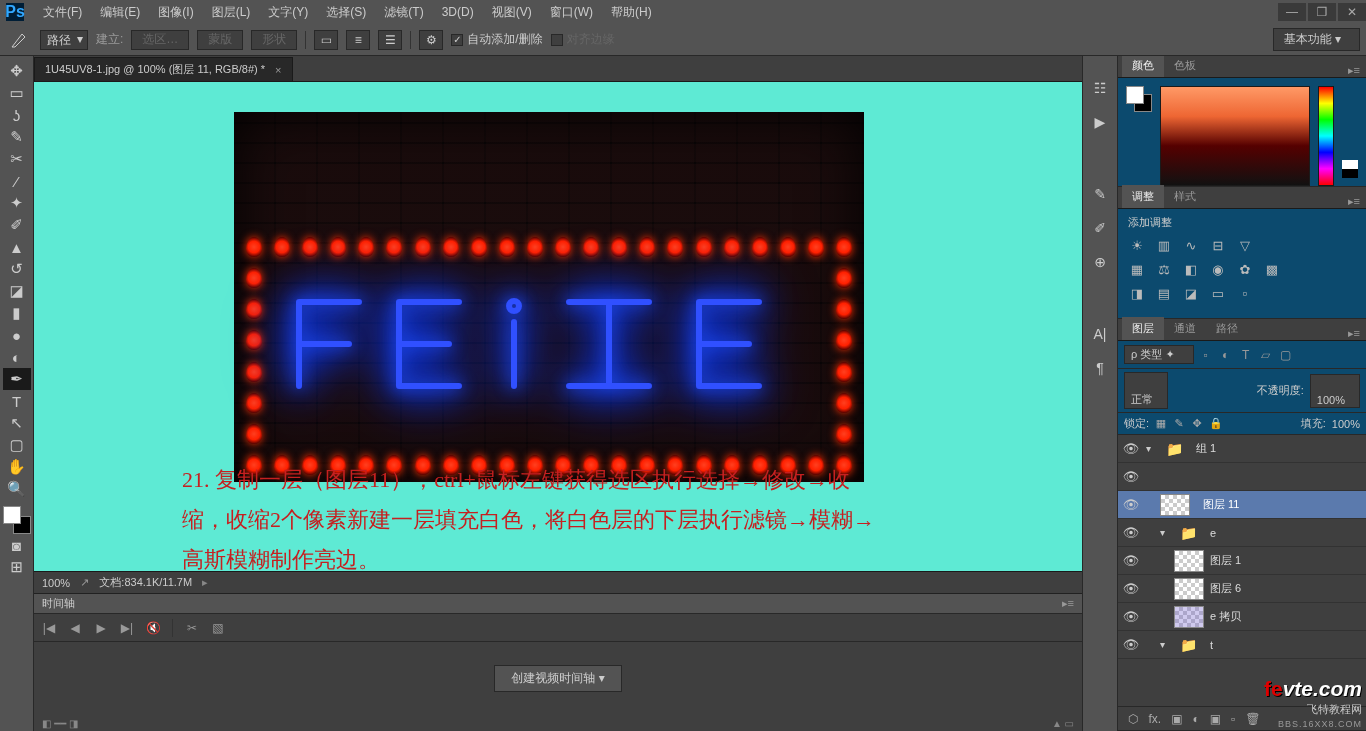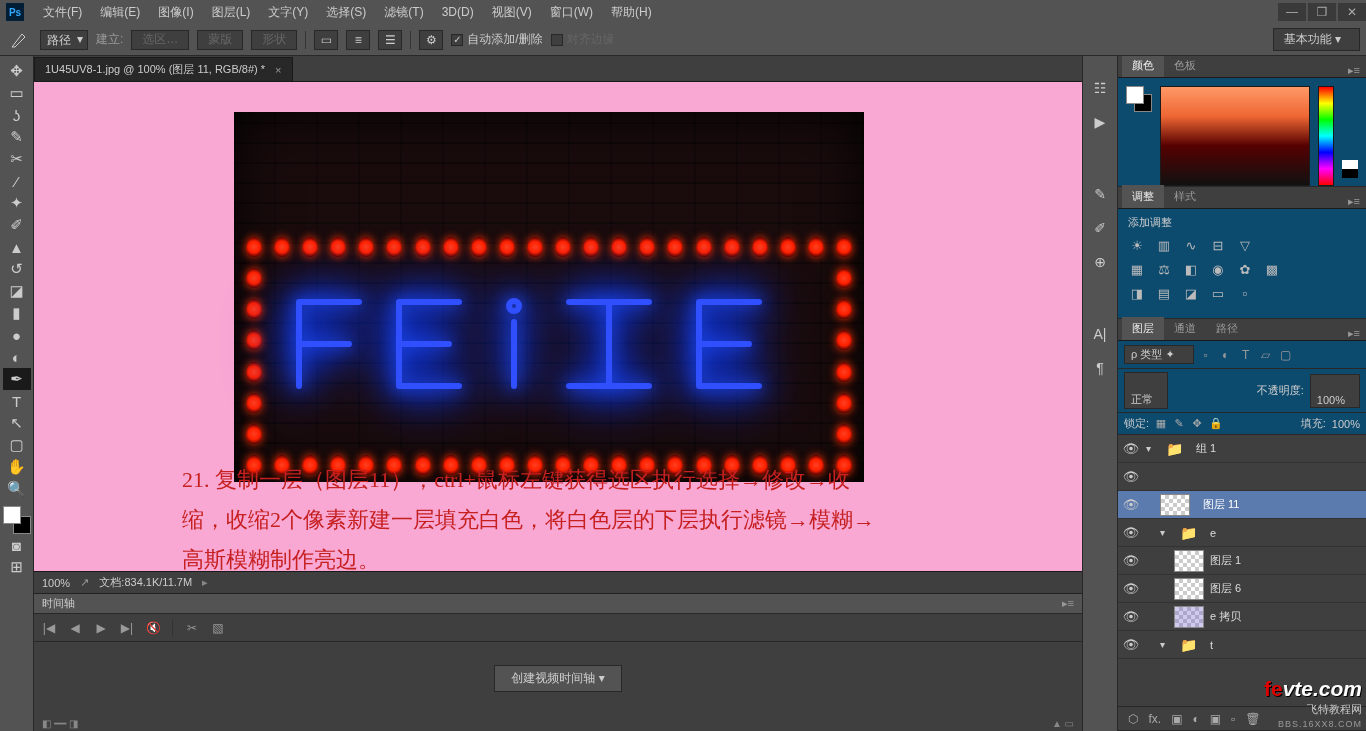--- a/index.html
+++ b/index.html
@@ -1,38 +1,38 @@
 <!DOCTYPE html>
 <html><head>
 <meta charset="utf-8">
 <style>
 * { margin: 0; padding: 0; box-sizing: border-box; font-family: "Microsoft YaHei", sans-serif; -webkit-user-select: none; user-select: none; }
 body { background: #535353; width: 1366px; height: 731px; overflow: hidden; display: flex; flex-direction: column; }
 .menubar { background: #535353; height: 24px; display: flex; align-items: center; padding-left: 6px; color: #ccc; font-size: 12px; }
-.menubar .ps-icon { width: 18px; height: 18px; background: #001e36; color: #31a8ff; font-weight: bold; display: flex; align-items: center; justify-content: center; font-size: 10px; margin-right: 10px; }
+.menubar .ps-icon { width: 18px; height: 18px; background: #001e36; color: #31a8ff; font-weight: bold; display: flex; align-items: center; justify-content: center; font-size: 16px; margin-right: 10px; }
 .menubar .menu-item { padding: 10px 9px; cursor: pointer; line-height: 24px; }
 .menubar .window-controls { margin-left: auto; display: flex; }
 .menubar .window-controls span { width: 28px; height: 18px; background: #3a3a3a; margin-left: 2px; display:flex;align-items:center;justify-content:center;color:#aaa;font-size:12px; }
 .optionsbar { background: #535353; height: 32px; border-bottom: 1px solid #282828; display: flex; align-items: center; padding: 0 6px; color: #ccc; font-size: 12px; gap: 8px; }
 .tool-icon-small { width: 26px; height: 26px; display:flex;align-items:center;justify-content:center; }
 .opt-select { background: #3f3f3f; border: 1px solid #282828; color: #ccc; padding: 1px 16px 1px 6px; font-size: 12px; height:20px; position:relative; }
 .opt-label { color: #999; }
 .opt-btn { background: #3f3f3f; border: 1px solid #282828; padding: 2px 10px; color: #666; font-size: 12px; height:20px;display:flex;align-items:center; }
 .opt-iconbtn { width: 24px; height:20px; background:#3f3f3f; border:1px solid #282828; display:flex;align-items:center;justify-content:center; }
 .opt-check { display:flex;align-items:center;gap:4px; }
 .opt-check .cb { width:12px;height:12px;background:#3f3f3f;border:1px solid #282828;display:flex;align-items:center;justify-content:center;font-size:10px;color:#ccc; }
 .workspace-dropdown { margin-left:auto; background:#3f3f3f;border:1px solid #282828;padding:2px 18px 2px 10px;color:#ccc;font-size:12px; }
 .main-area { flex:1; display:flex; overflow:hidden; }
 .toolbox { width: 34px; background: #535353; display:flex;flex-direction:column; padding-top:4px; border-right:1px solid #282828; }
 .toolbox .tool { width:28px;height:22px;margin:0 auto;display:flex;align-items:center;justify-content:center;color:#ccc;font-size:15px;cursor:pointer; }
 .toolbox .tool.active { background:#1a1a1a; }
 .toolbox .swatches { margin-top:6px;position:relative;width:28px;height:28px;align-self:center; }
 .toolbox .swatches .fg { position:absolute;width:18px;height:18px;background:#fff;border:1px solid #888;top:0;left:0;z-index:2; }
 .toolbox .swatches .bg { position:absolute;width:18px;height:18px;background:#000;border:1px solid #888;bottom:0;right:0; }
-.canvas-zone { flex:1; display:flex; flex-direction:column; background:#f9a8d4; overflow:hidden; }
+.canvas-zone { flex:1; display:flex; flex-direction:column; background:#5eead4; overflow:hidden; }
 .doc-tabs { height: 26px; background:#3f3f3f; display:flex; align-items:flex-end; border-bottom:1px solid #1a1a1a; }
 .doc-tab { background:#282828; color:#ccc; font-size:11px; padding:4px 10px; display:flex;align-items:center; gap:10px; border-top:1px solid #1a1a1a;border-left:1px solid #1a1a1a;border-right:1px solid #1a1a1a; }
 .doc-tab .close { color:#999; }
 .canvas-viewport { flex:1; position:relative; overflow:hidden; }
 .canvas-content { position:absolute; left:200px; top:30px; }
 .brick-bg { width:630px; height:370px; background:#0a0607; background-image:repeating-linear-gradient(0deg, rgba(50,20,20,0.25) 0 18px, rgba(10,5,5,0.1) 18px 20px), repeating-linear-gradient(90deg, rgba(50,20,20,0.2) 0 40px, rgba(10,5,5,0.1) 40px 42px); position:relative; box-shadow: inset 0 0 60px #000; }
 .neon-border { position:absolute; top:125px; left:2px; width:626px; height:240px; }
 .neon-dot { position:absolute; width:16px; height:20px; background:radial-gradient(circle,#ff4020 0%, #ff2000 45%, #400 80%); border-radius:50% 50% 50% 50% / 60% 60% 40% 40%; filter: blur(0.3px) drop-shadow(0 0 4px #ff3000); }
 .neon-text { position:absolute; top:170px; left:45px; width:540px; font-size:108px; color:#203cff; font-family:monospace; letter-spacing:8px; filter: drop-shadow(0 0 8px #2050ff) drop-shadow(0 0 16px #1040ff) drop-shadow(0 0 24px #0030ff); }
 .overlay-red-text { position:absolute; left:148px; top:378px; width:700px; color:#c62020; font-size:22px; font-family:"STXingkai","KaiTi",cursive; line-height:40px; }

